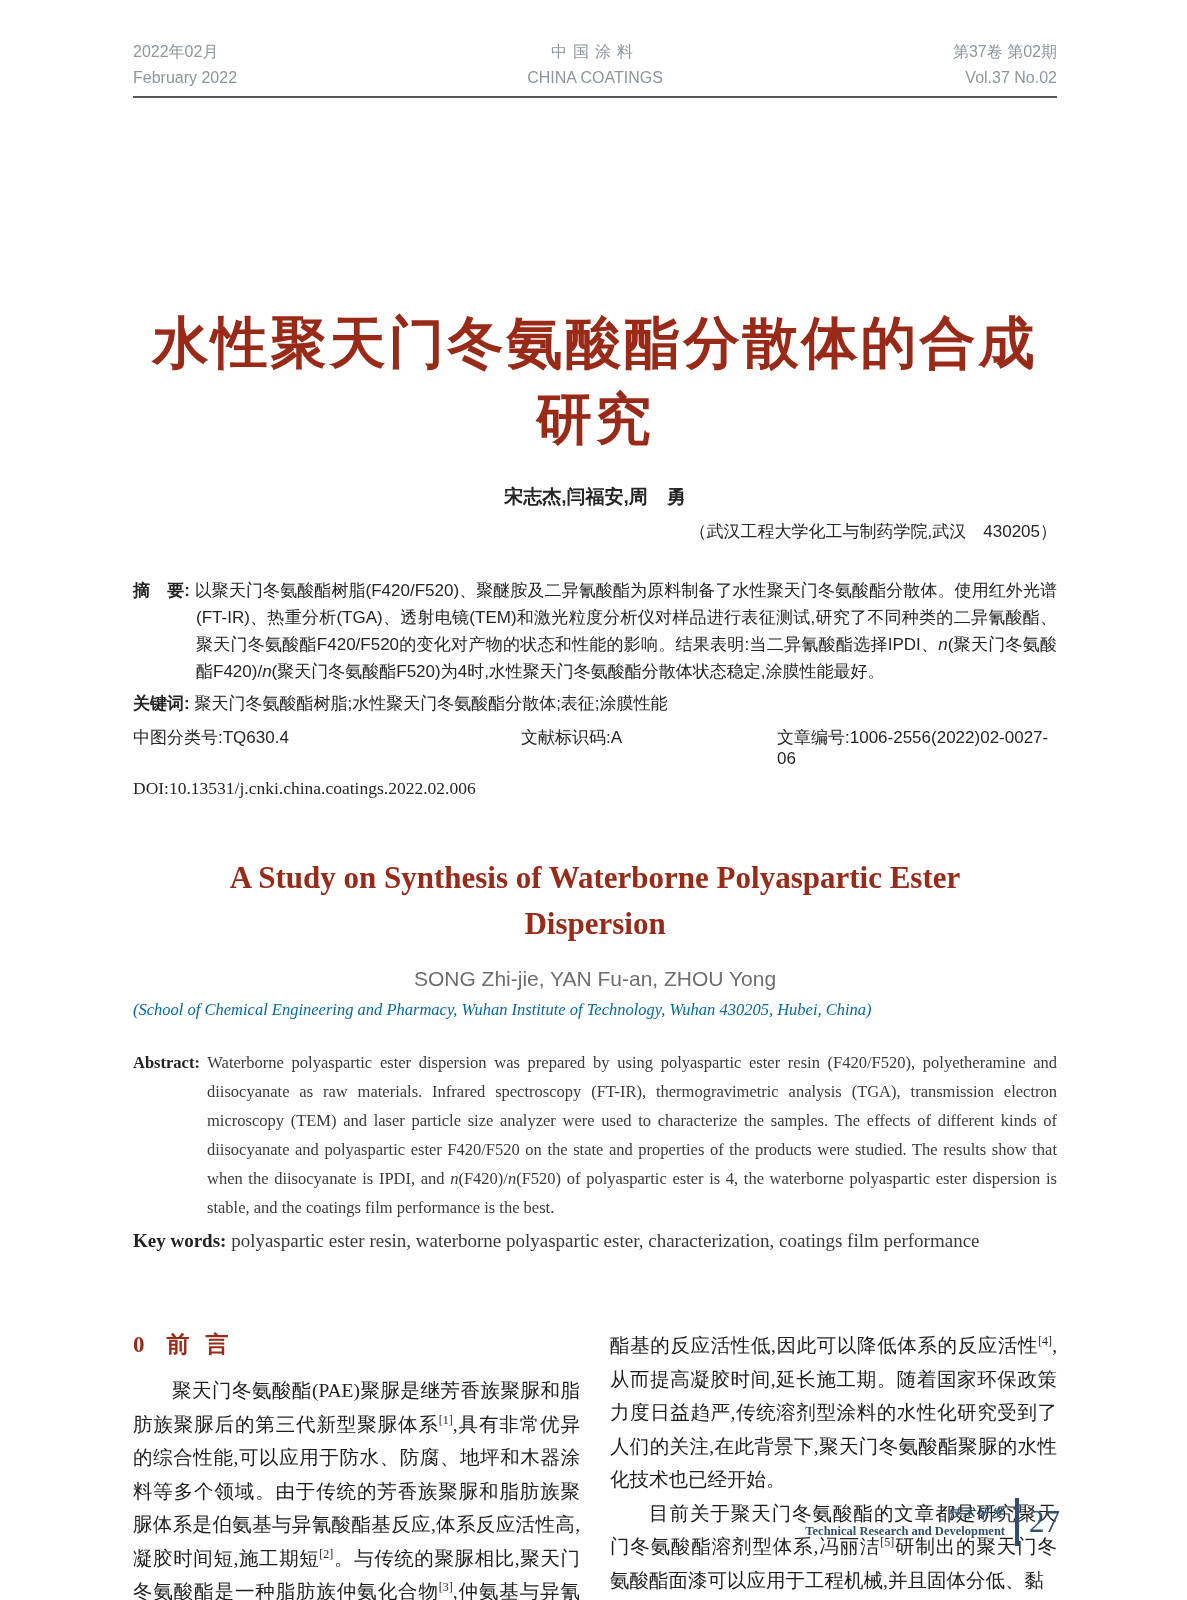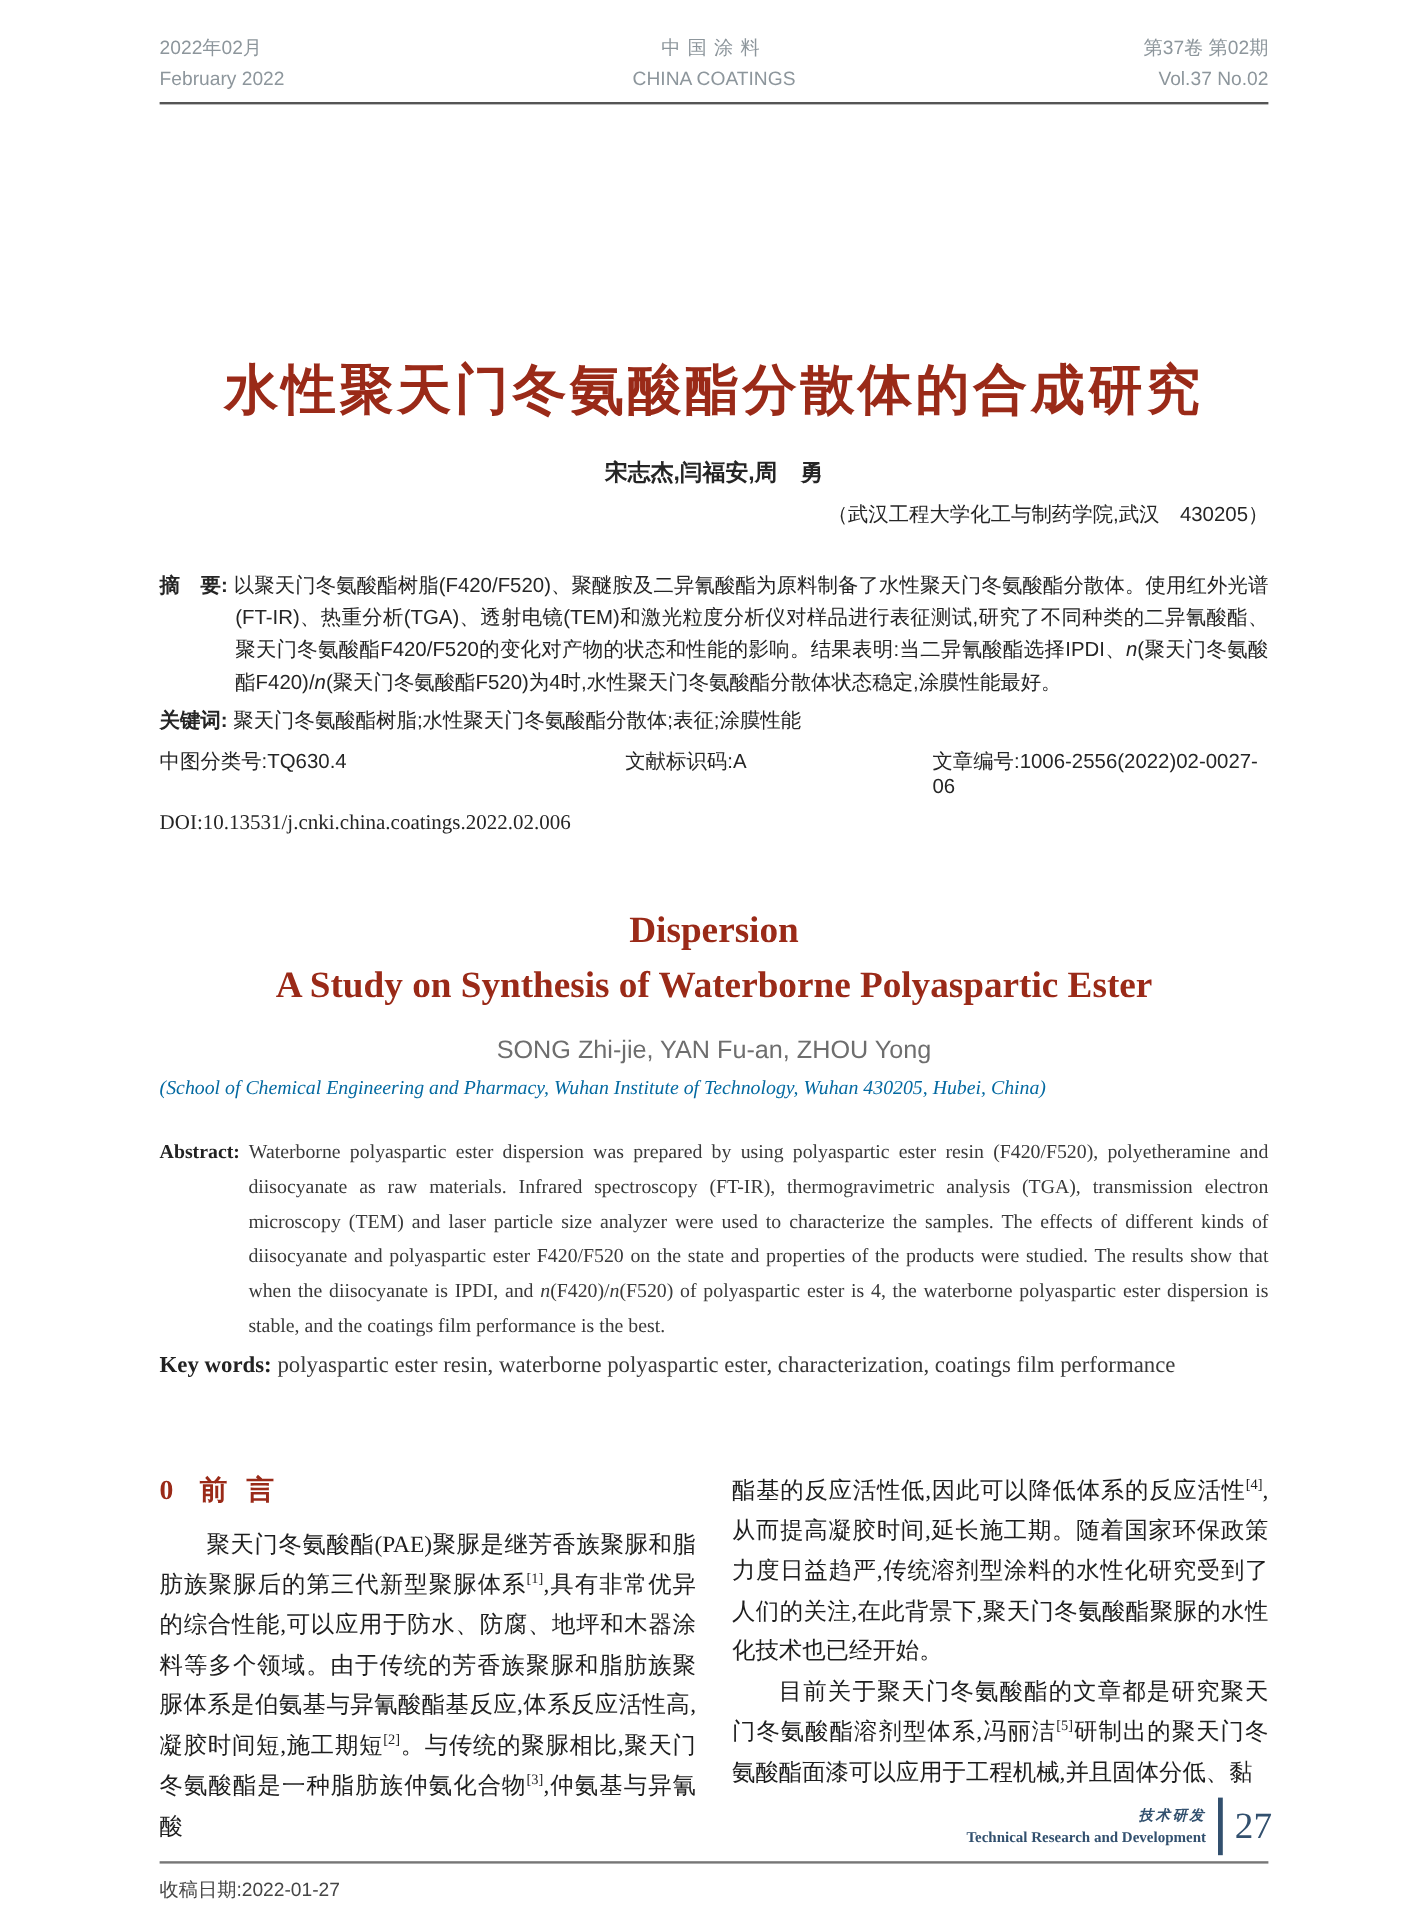--- a/index.html
+++ b/index.html
@@ -13,40 +13,40 @@
   html,body{background:#ffffff;}
   body{
     width:1187px;height:1600px;
     font-family:"Liberation Sans",sans-serif;
     color:var(--body-ink);
     position:relative;
     overflow:hidden;
   }
   .page{
     width:1187px;height:1352px;
-    padding:28px 130px 0 133px;
+    padding:39px 130px 0 133px;
     position:relative;
   }
   
   .jheader{
     display:flex;justify-content:space-between;align-items:flex-end;
     color:var(--header-gray);
     font-size:16px;line-height:1.6;
     border-bottom:2px solid #555;
     padding-bottom:6px;
   }
   .jh-col.center{text-align:center;}
   .jh-col.right{text-align:right;}
   .jh-cn{letter-spacing:6px;}
   
   .title-cn{
     margin-top:208px;
     text-align:center;
     color:var(--accent-red);
-    font-size:45px;font-weight:bold;
+    font-size:56px;font-weight:bold;
     letter-spacing:3px;
   }
   .authors-cn{margin-top:26px;text-align:center;font-size:19px;font-weight:bold;}
   .affil-cn{margin-top:10px;text-align:right;font-size:17px;}
   
   .hang{
     margin-top:34px;
     font-size:17px;line-height:27px;
     text-align:justify;
     padding-left:63px;text-indent:-63px;
@@ -178,22 +178,22 @@
 
   <div class="meta-row">
     <span><span>中图分类号:</span><span>TQ630.4</span></span>
     <span><span>文献标识码:</span><span>A</span></span>
     <span class="m-right"><span>文章编号:</span><span>1006-2556(2022)02-0027-06</span></span>
   </div>
 
   <div class="doi">DOI:10.13531/j.cnki.china.coatings.2022.02.006</div>
 
   <h2 class="title-en">
+    <div>A Study on Synthesis of Waterborne Polyaspartic Ester</div>
     <div>Dispersion</div>
-    <div>A Study on Synthesis of Waterborne Polyaspartic Ester</div>
   </h2>
   <div class="authors-en">SONG Zhi-jie, YAN Fu-an, ZHOU Yong</div>
   <div class="affil-en">(School of Chemical Engineering and Pharmacy, Wuhan Institute of Technology, Wuhan 430205, Hubei, China)</div>
 
   <div class="hang-en">
     <span class="lbl">Abstract:</span>
     <span><span>Waterborne polyaspartic ester dispersion was prepared by using polyaspartic ester resin (F420/F520), polyetheramine and diisocyanate as raw materials. Infrared spectroscopy (FT-IR), thermogravimetric analysis (TGA), transmission electron microscopy (TEM) and laser particle size analyzer were used to characterize the samples. The effects of different kinds of diisocyanate and polyaspartic ester F420/F520 on the state and properties of the products were studied. The results show that when the diisocyanate is IPDI, and </span><i>n</i><span>(F420)/</span><i>n</i><span>(F520) of polyaspartic ester is 4, the waterborne polyaspartic ester dispersion is stable, and the coatings film performance is the best.</span></span>
   </div>
 
   <div class="kw-en">

